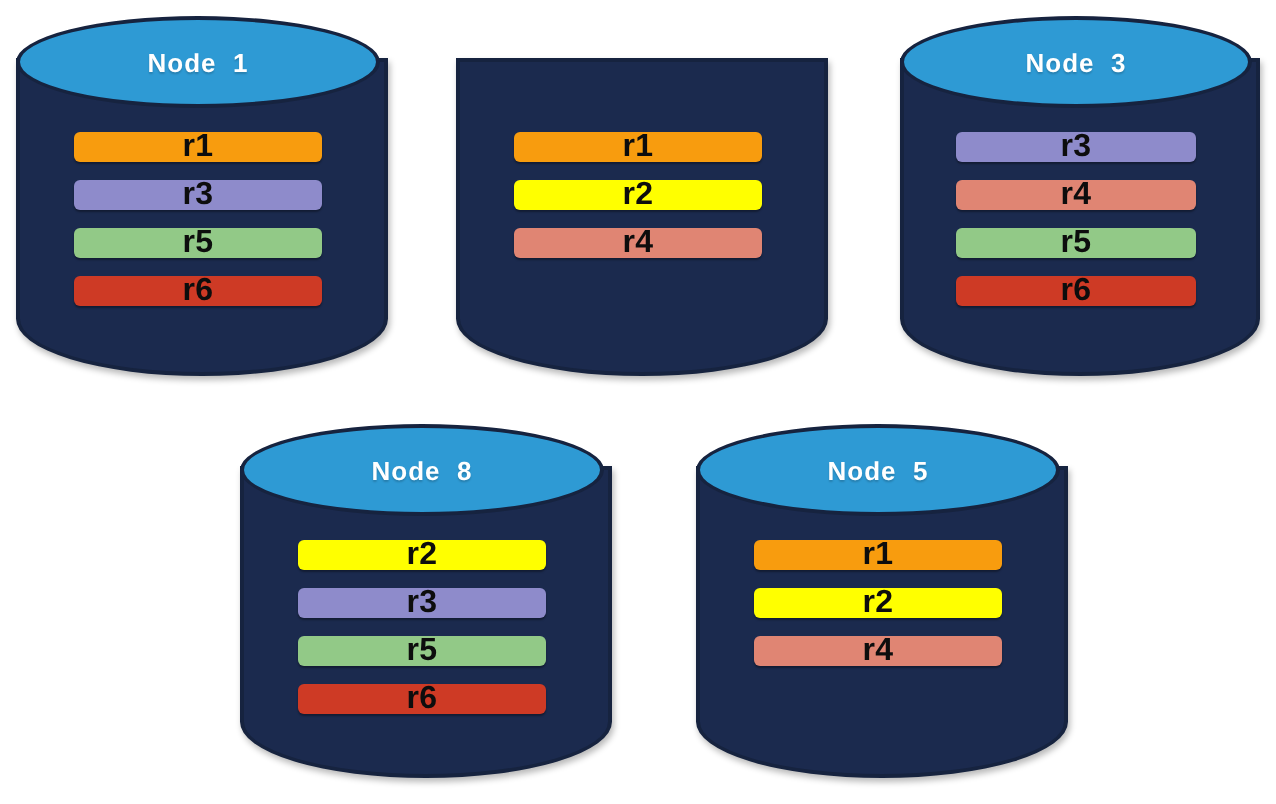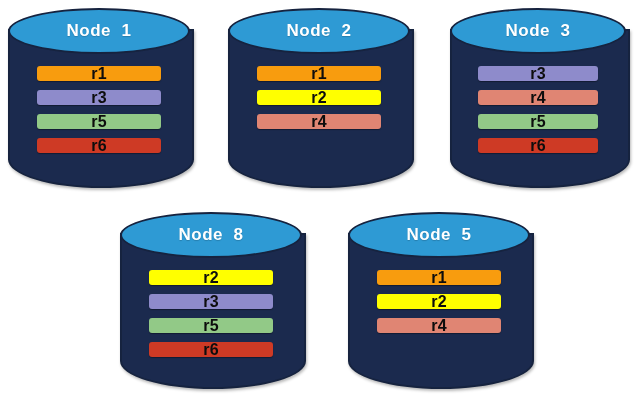--- a/index.html
+++ b/index.html
@@ -54,21 +54,21 @@
     box-sizing: border-box;
     display: flex;
     align-items: center;
     justify-content: center;
     z-index: 3;
   }
 
   .node-title {
     color: #ffffff;
     font-weight: bold;
-    font-size: 17px;
+    font-size: 13px;
     letter-spacing: 0.5px;
     white-space: pre;
     text-shadow: 0 1px 1px rgba(0,0,0,0.18);
   }
 
   
   .replica-list {
     position: absolute;
     left: 0;
     right: 0;
@@ -126,23 +126,20 @@
         <div class="replica-bar" style="background: rgb(146, 201, 135);">
           <span class="replica-label">r5</span>
         </div>
         <div class="replica-bar" style="background: rgb(206, 58, 37);">
           <span class="replica-label">r6</span>
         </div>
       </div>
     </div>
     <div class="node" id="node-1">
       <div class="node-body"></div>
-      <div class="node-top">
-        <span class="node-title">Node  2</span>
-      </div>
       <div class="replica-list">
         <div class="replica-bar" style="background: rgb(248, 156, 14);">
           <span class="replica-label">r1</span>
         </div>
         <div class="replica-bar" style="background: rgb(255, 255, 0);">
           <span class="replica-label">r2</span>
         </div>
         <div class="replica-bar" style="background: rgb(224, 133, 115);">
           <span class="replica-label">r4</span>
         </div>

